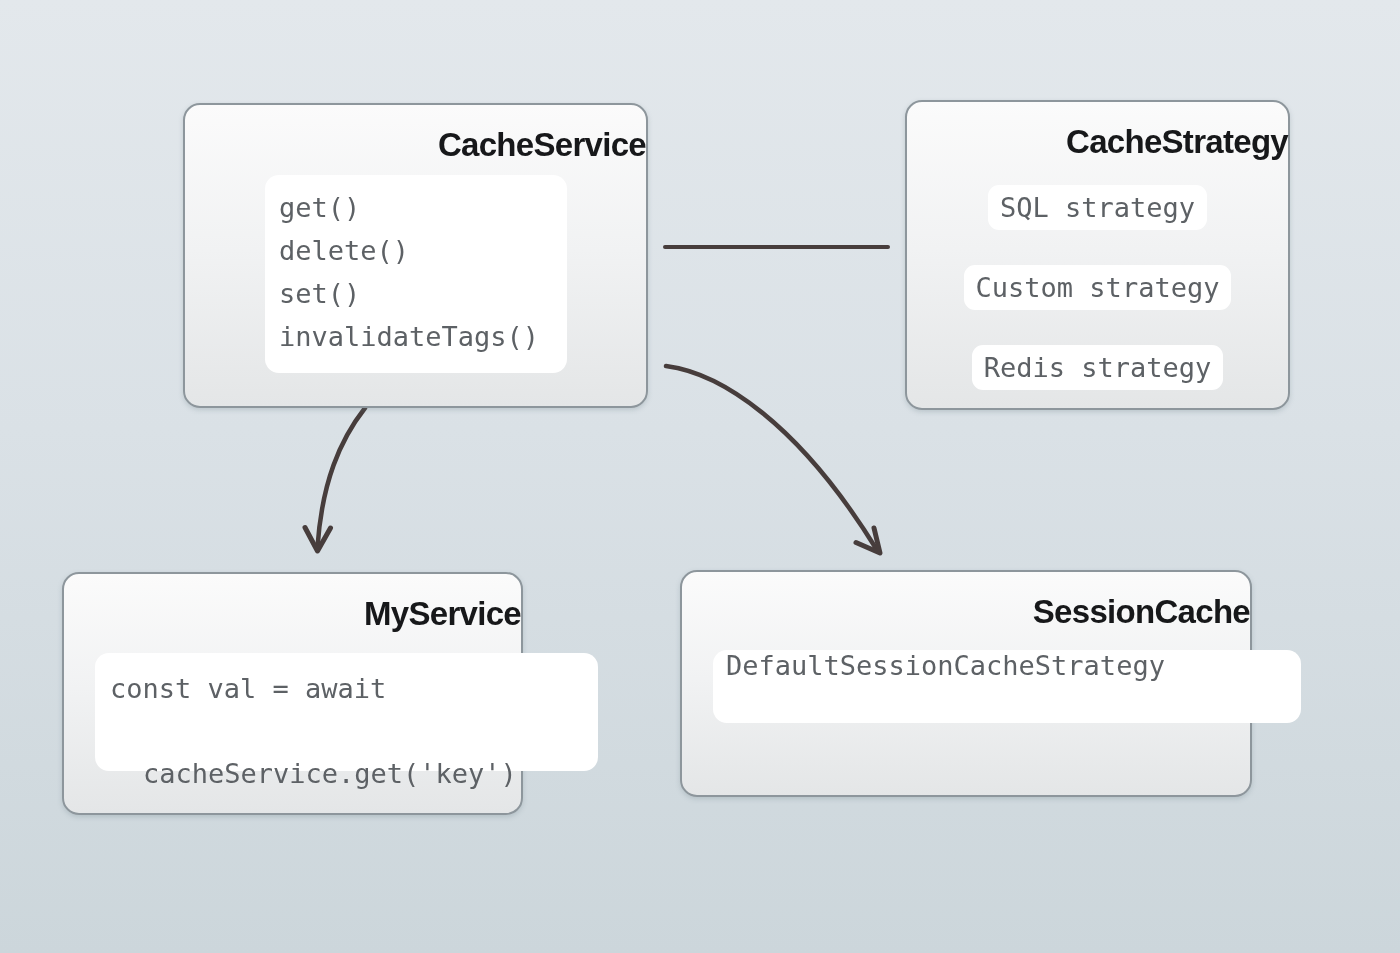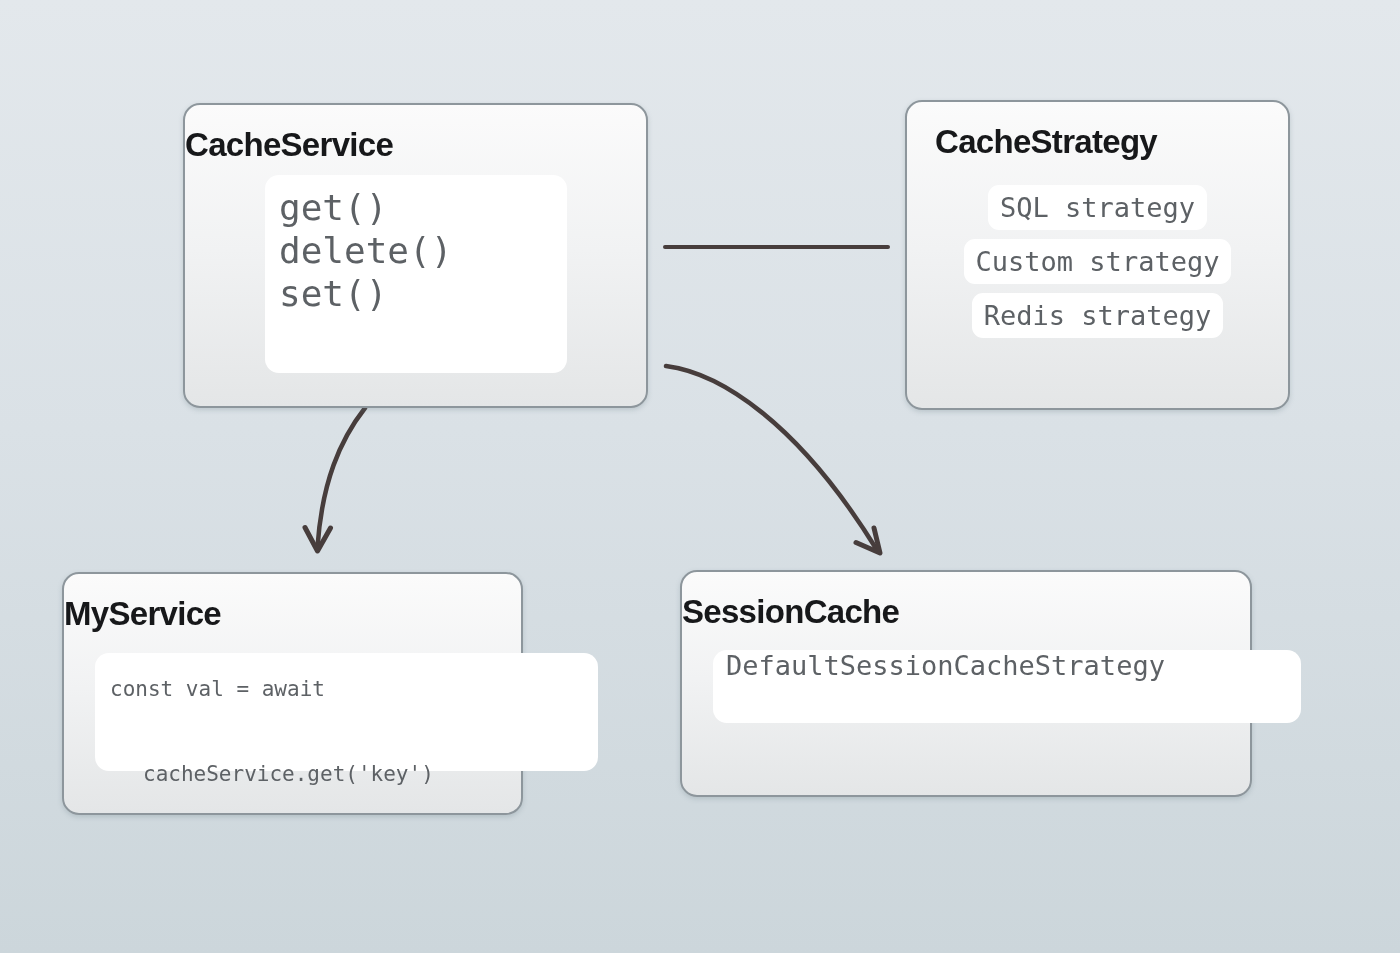--- a/index.html
+++ b/index.html
@@ -51,66 +51,66 @@
       var(--node-fill-bottom) 100%);
     box-shadow: 0 2px 5px rgba(108, 128, 138, 0.28);
   }
   .node-cache-service  { left: 183px; top: 103px; width: 465px; height: 305px; }
   .node-cache-strategy { left: 905px; top: 100px; width: 385px; height: 310px; padding-left: 28px; }
   .node-my-service     { left:  62px; top: 572px; width: 461px; height: 243px; }
   .node-session-cache  { left: 680px; top: 570px; width: 572px; height: 227px; }
 
   .node-title {
     margin-top: 21px;
-    text-align: left;
+    text-align: right;
     font-size: 33px;
     font-weight: 700;
     letter-spacing: -0.7px;
     color: var(--title-text);
   }
 
   .code-panel {
     position: absolute;
     background: var(--panel-fill);
     border-radius: 14px;
     font-family: "DejaVu Sans Mono", "Liberation Mono", monospace;
     color: var(--code-text);
   }
 
   .methods-panel {
     left: 80px; top: 70px;
     width: 302px; height: 198px;
     padding: 11px 0 0 14px;
-    font-size: 36px;
+    font-size: 27px;
     line-height: 43px;
   }
 
   .pills {
     position: absolute;
     left: 0; right: 0; top: 83px;
     display: flex;
     flex-direction: column;
     align-items: center;
-    gap: 9px;
+    gap: 35px;
   }
   .pill {
     background: var(--panel-fill);
     border-radius: 11px;
     padding: 6px 12px;
     font-family: "DejaVu Sans Mono", "Liberation Mono", monospace;
     font-size: 27px;
     line-height: 33px;
     color: var(--code-text);
   }
 
   .my-service-panel {
     left: 31px; top: 79px;
     width: 503px; height: 118px;
     padding: 14px 0 0 15px;
-    font-size: 21px;
+    font-size: 27px;
     line-height: 44px;
   }
   .code-line-indented { padding-left: 33px; margin-top: 41px; }
 
   .session-panel {
     left: 31px; top: 78px;
     width: 588px; height: 73px;
     display: flex;
     align-items: flex-start;
     padding-left: 13px;
@@ -133,20 +133,21 @@
       <path class="edge-stroke" d="M 856 542.5 L 880 553 L 874 528" stroke-width="5"></path>
     </g>
   </svg>
 
   <div class="node node-cache-service">
     <div class="node-title">CacheService</div>
     <div class="code-panel methods-panel">
       <div class="code-line">get()</div>
       <div class="code-line">delete()</div>
       <div class="code-line">set()</div>
+      <div class="code-line">invalidateTags()</div>
     </div>
   </div>
 
   <div class="node node-cache-strategy">
     <div class="node-title">CacheStrategy</div>
     <div class="pills">
       <div class="pill">SQL strategy</div>
       <div class="pill">Custom strategy</div>
       <div class="pill">Redis strategy</div>
     </div>

